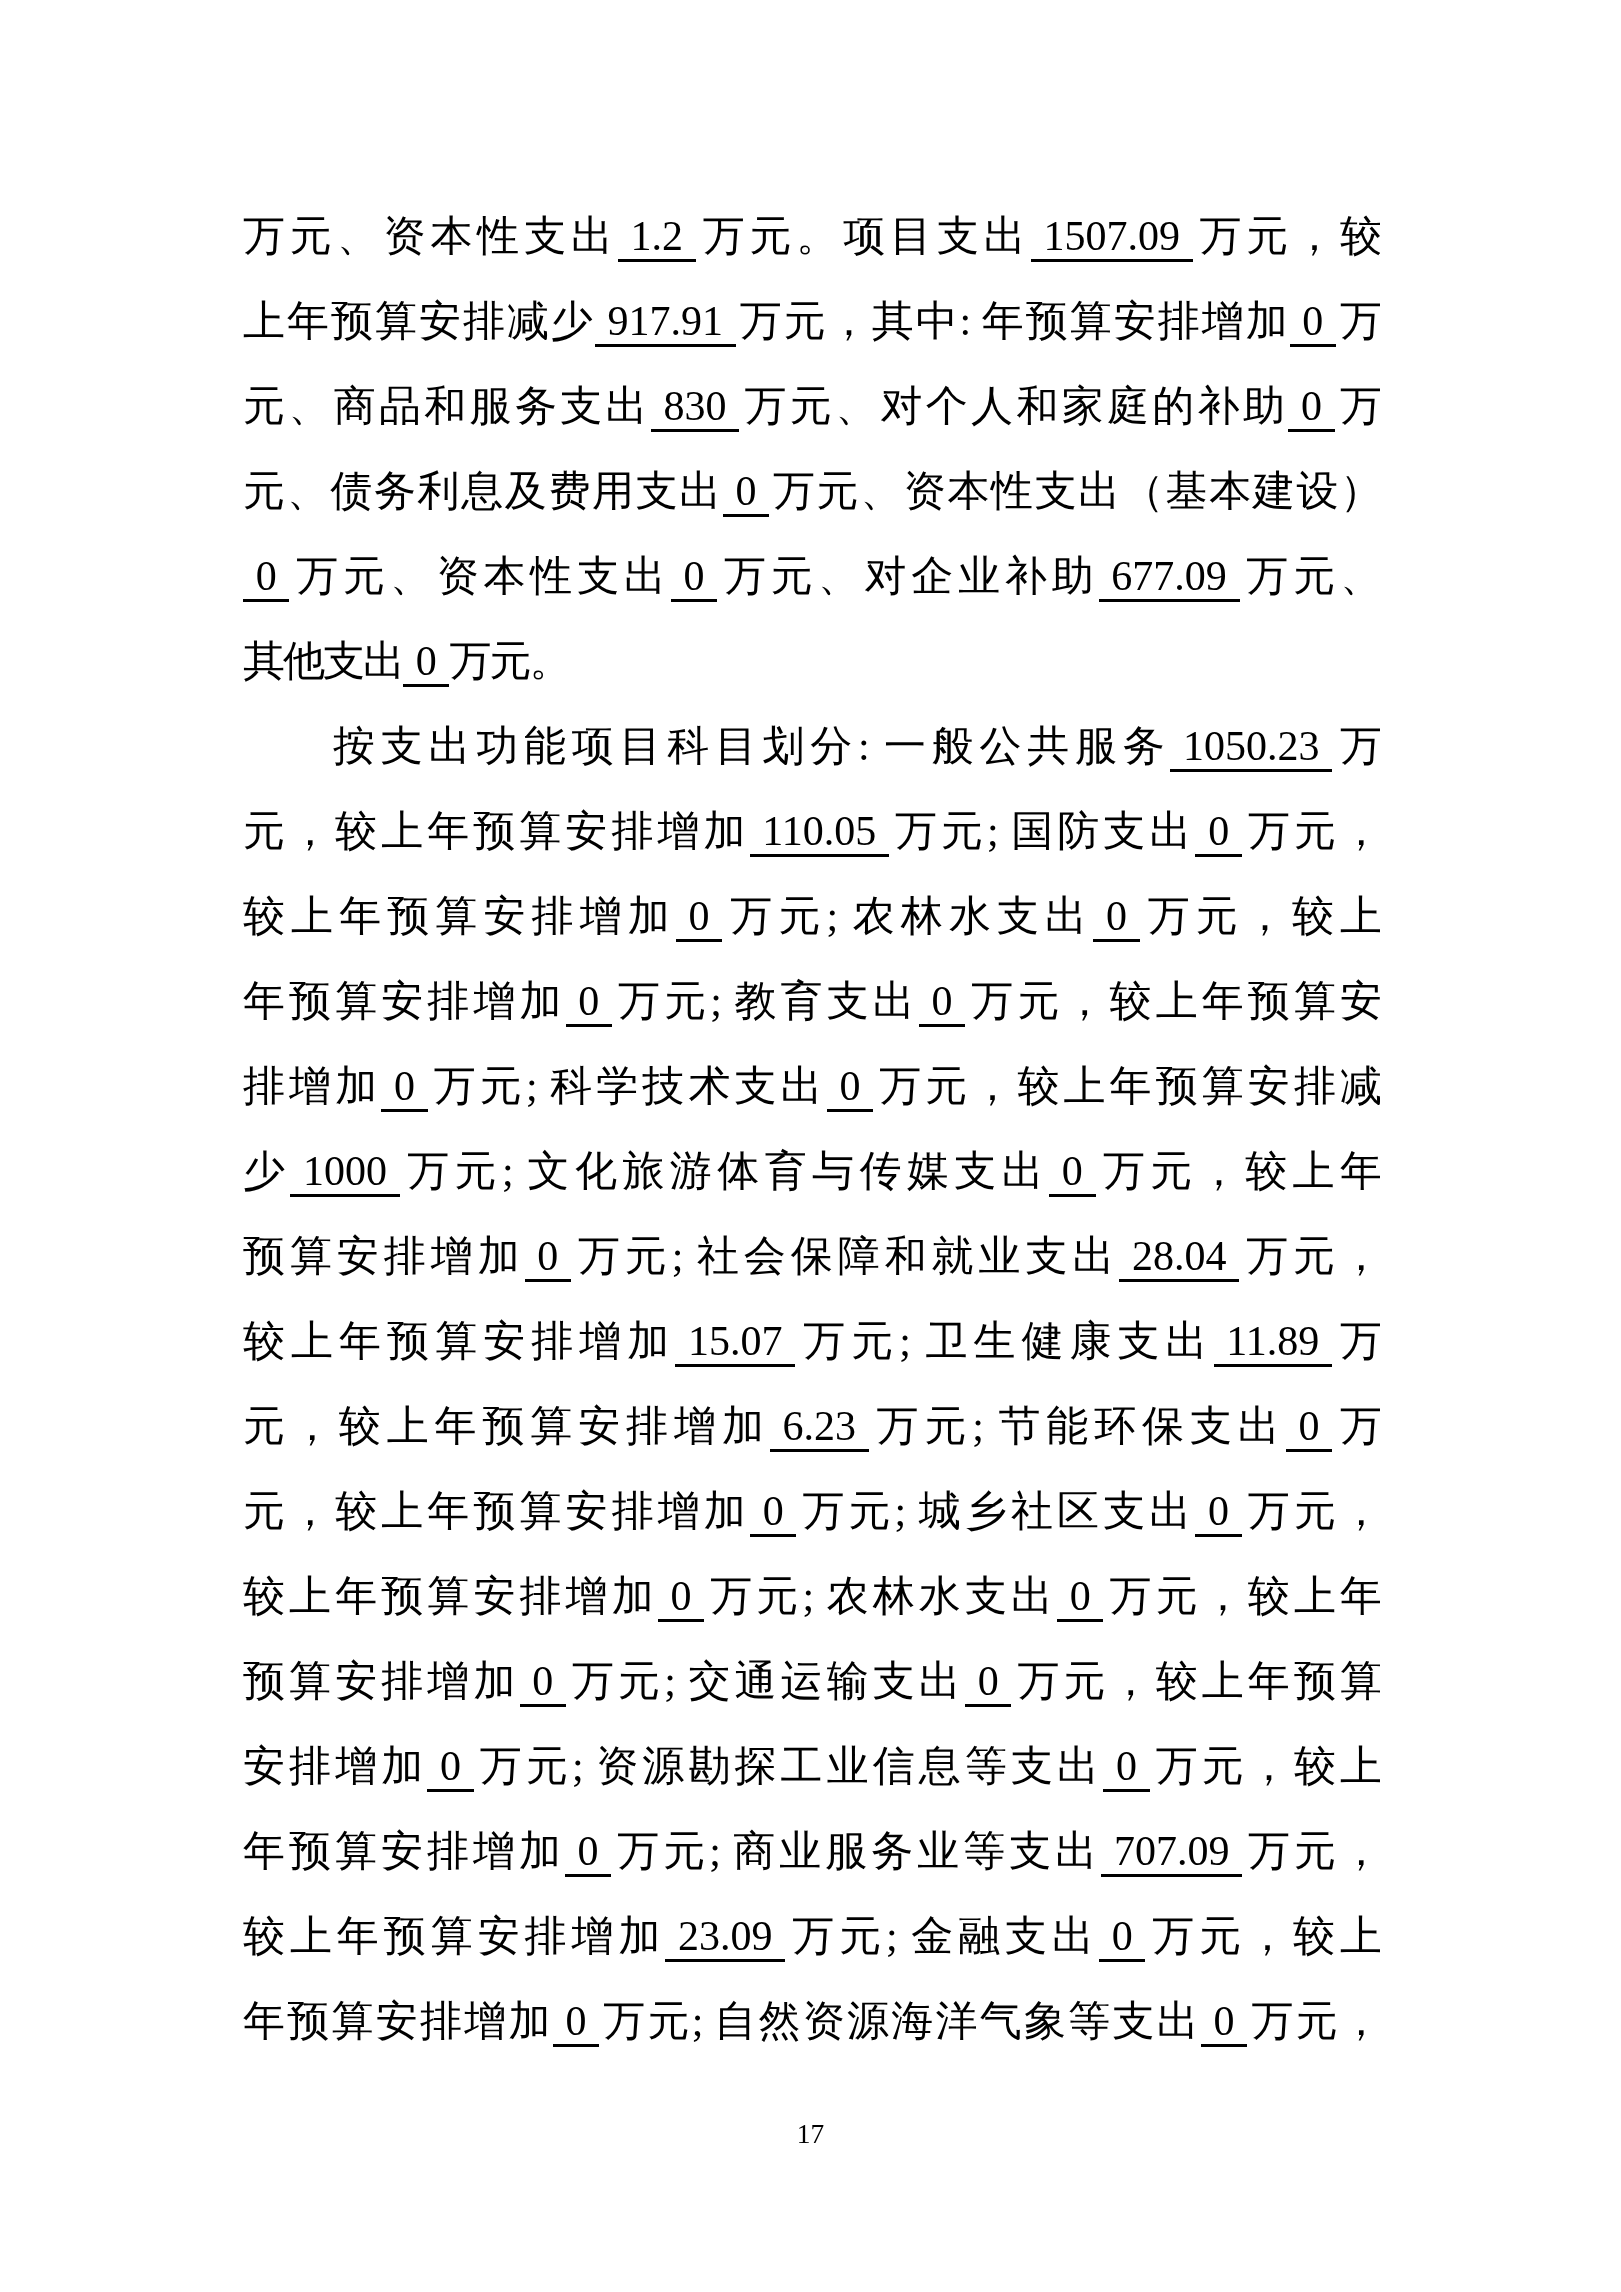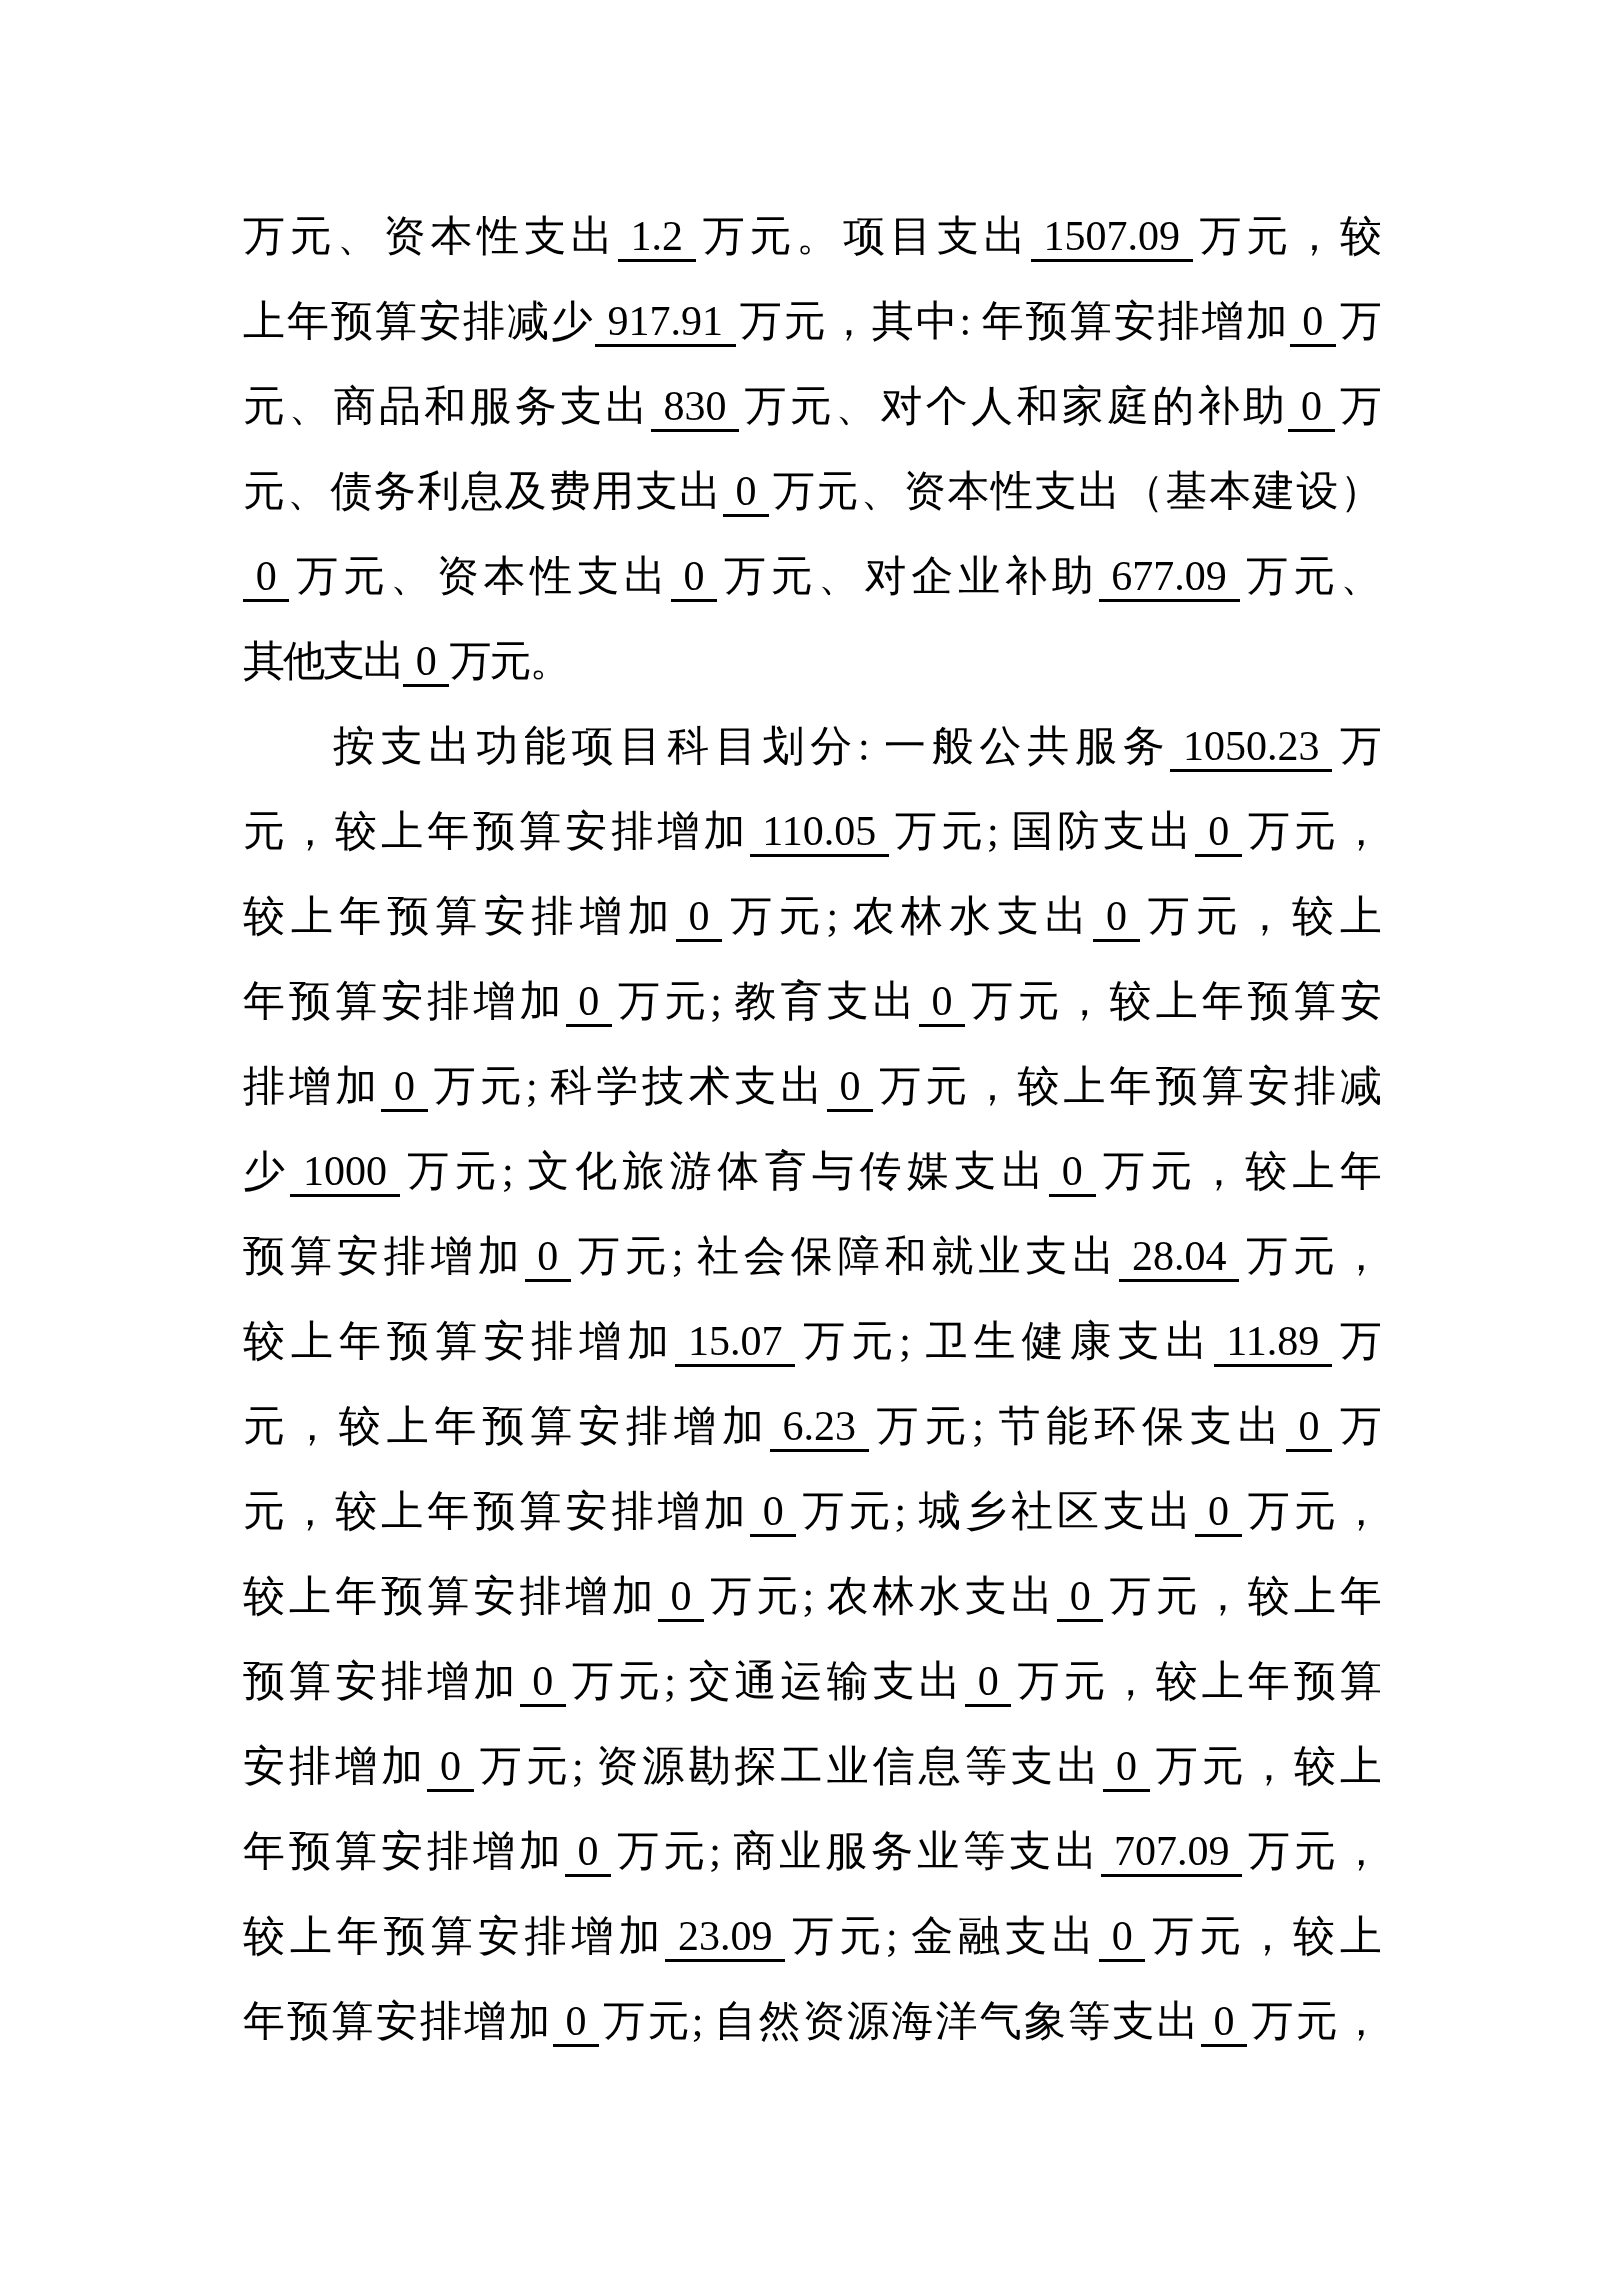--- a/index.html
+++ b/index.html
@@ -67,14 +67,15 @@
       <div class="line"><span>较上年预算安排增加</span><span class="u">15.07</span><span>万元; 卫生健康支出</span><span class="u">11.89</span><span>万</span></div>
       <div class="line"><span>元，较上年预算安排增加</span><span class="u">6.23</span><span>万元; 节能环保支出</span><span class="u">0</span><span>万</span></div>
       <div class="line"><span>元，较上年预算安排增加</span><span class="u">0</span><span>万元; 城乡社区支出</span><span class="u">0</span><span>万元，</span></div>
       <div class="line"><span>较上年预算安排增加</span><span class="u">0</span><span>万元; 农林水支出</span><span class="u">0</span><span>万元，较上年</span></div>
       <div class="line"><span>预算安排增加</span><span class="u">0</span><span>万元; 交通运输支出</span><span class="u">0</span><span>万元，较上年预算</span></div>
       <div class="line"><span>安排增加</span><span class="u">0</span><span>万元; 资源勘探工业信息等支出</span><span class="u">0</span><span>万元，较上</span></div>
       <div class="line"><span>年预算安排增加</span><span class="u">0</span><span>万元; 商业服务业等支出</span><span class="u">707.09</span><span>万元，</span></div>
       <div class="line"><span>较上年预算安排增加</span><span class="u">23.09</span><span>万元; 金融支出</span><span class="u">0</span><span>万元，较上</span></div>
       <div class="line"><span>年预算安排增加</span><span class="u">0</span><span>万元; 自然资源海洋气象等支出</span><span class="u">0</span><span>万元，</span></div>
     </div>
+  <div class="page-num">17</div>
 </div>
 
 
 </body></html>

